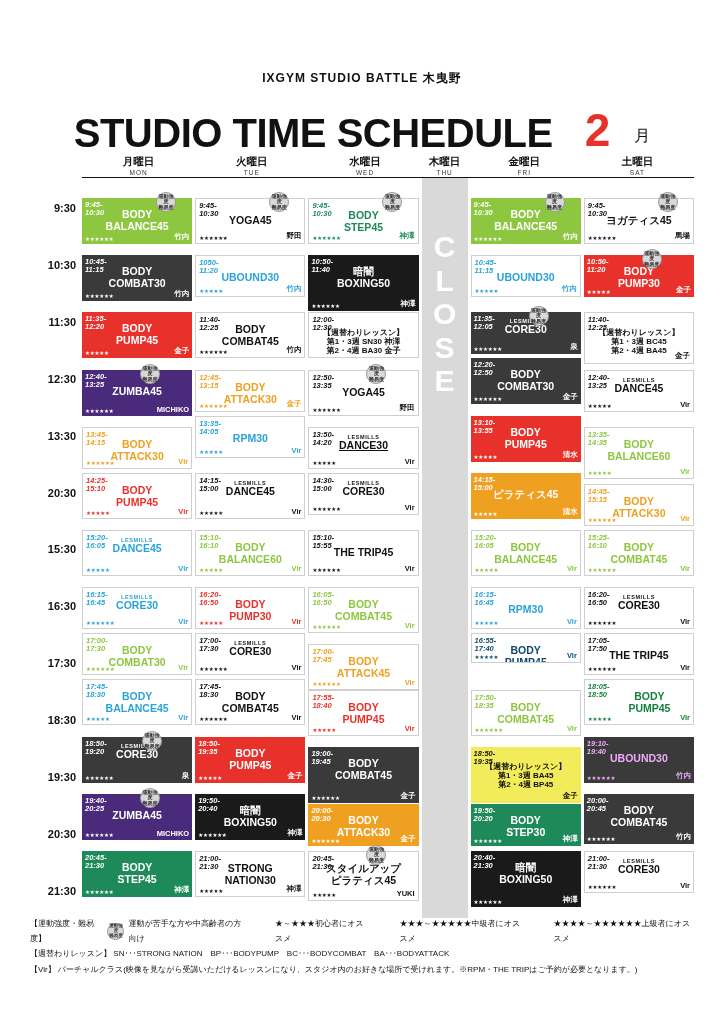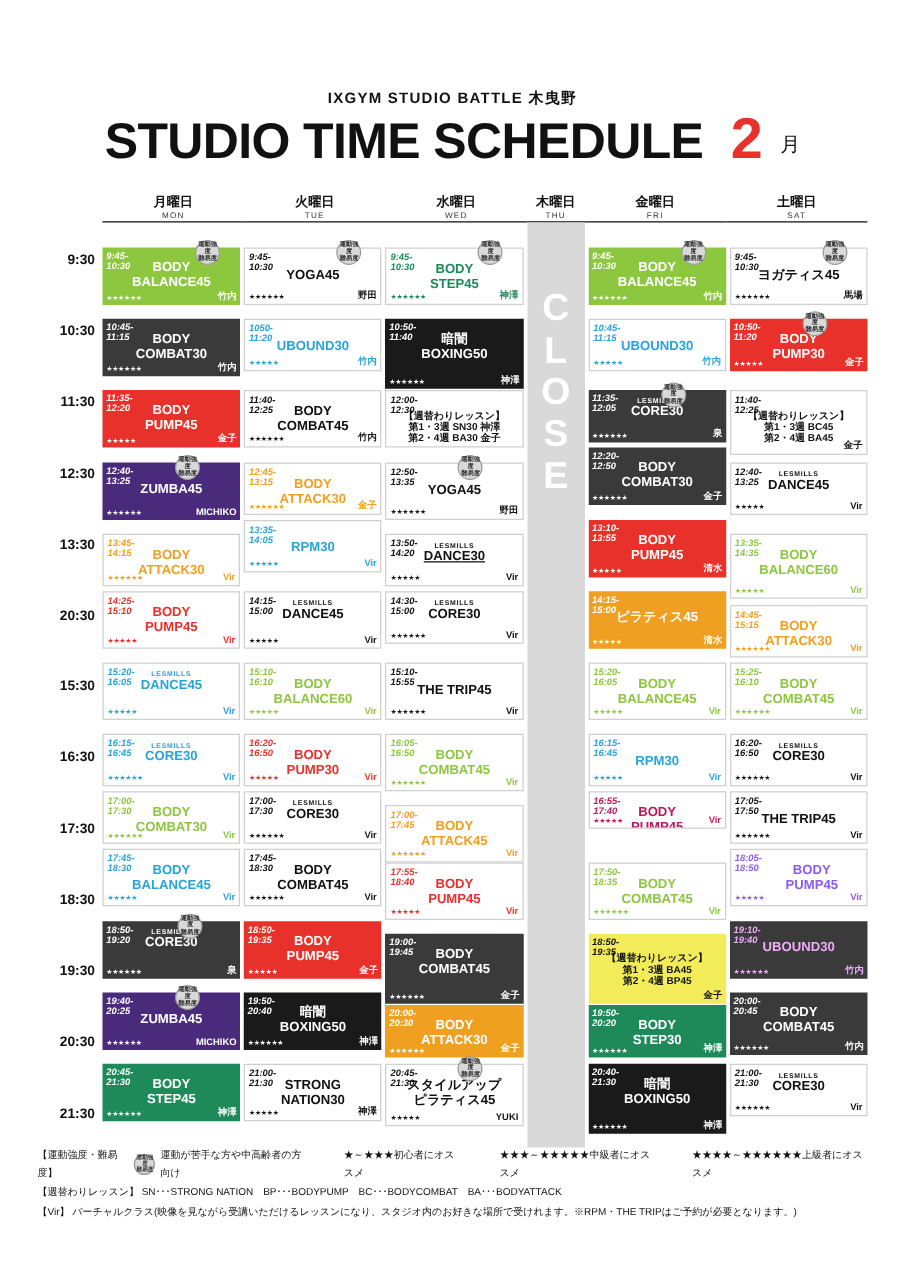--- a/index.html
+++ b/index.html
@@ -14,21 +14,21 @@
   }
   .page { position:relative; width:724px; height:1024px; padding:0; }
 
   
   .hdr { text-align:center; padding-top:70px; }
   .hdr-sub {
     font-size:12px; font-weight:bold; letter-spacing:1px;
   }
   .hdr-main-row {
     display:flex; align-items:flex-end; justify-content:center;
-    gap:10px; margin-top:0;
+    gap:20px; margin-top:20px;
   }
   .hdr-main {
     font-size:40px; font-weight:bold; letter-spacing:-0.5px;
     line-height:1;
   }
   .hdr-month {
     font-size:46px; font-weight:bold; color:#e8312a; line-height:1;
     margin-left:12px;
   }
   .hdr-month-k { font-size:16px; margin-left:4px; position:relative; top:-6px;}
@@ -588,21 +588,21 @@
               </div>
             </div>
             <div class="cls" style="top: 409px; height: 42px; background: rgb(255, 255, 255); color: rgb(42, 163, 216); border: 1px solid rgb(207, 207, 207);">
               <div class="time">16:15-<br>16:45</div>
               <div class="title" style="margin-top: 14px;">RPM30</div>
               <div class="foot">
                 <span class="stars">★★★★★</span>
                 <span class="inst">Vir</span>
               </div>
             </div>
-            <div class="cls" style="top: 455px; height: 30px; background: rgb(255, 255, 255); color: #be185d; border: 1px solid rgb(207, 207, 207);">
+            <div class="cls" style="top: 455px; height: 30px; background: rgb(255, 255, 255); color: #0c4a6e; border: 1px solid rgb(207, 207, 207);">
               <div class="time">16:55-<br>17:40</div>
               <div class="title" style="margin-top: 9px;">BODY<br>PUMP45</div>
               <div class="foot">
                 <span class="stars">★★★★★</span>
                 <span class="inst">Vir</span>
               </div>
             </div>
             <div class="cls" style="top: 512px; height: 46px; background: rgb(255, 255, 255); color: rgb(141, 198, 63); border: 1px solid rgb(207, 207, 207);">
               <div class="time">17:50-<br>18:35</div>
               <div class="title" style="margin-top: 9px;">BODY<br>COMBAT45</div>
@@ -704,21 +704,21 @@
               </div>
             </div>
             <div class="cls" style="top: 455px; height: 42px; background: rgb(255, 255, 255); color: rgb(17, 17, 17); border: 1px solid rgb(207, 207, 207);">
               <div class="time">17:05-<br>17:50</div>
               <div class="title" style="margin-top: 14px;">THE TRIP45</div>
               <div class="foot">
                 <span class="stars">★★★★★★</span>
                 <span class="inst">Vir</span>
               </div>
             </div>
-            <div class="cls" style="top: 501px; height: 46px; background: rgb(255, 255, 255); color: #8b5cf6; border: 1px solid rgb(207, 207, 207); padding-left: 24px;">
+            <div class="cls" style="top: 501px; height: 46px; background: rgb(255, 255, 255); color: #15803d; border: 1px solid rgb(207, 207, 207); padding-left: 24px;">
               <div class="time">18:05-<br>18:50</div>
               <div class="title" style="margin-top: 9px;">BODY<br>PUMP45</div>
               <div class="foot">
                 <span class="stars">★★★★★</span>
                 <span class="inst">Vir</span>
               </div>
             </div>
             <div class="cls" style="top: 559px; height: 46px; background: rgb(58, 58, 58); color: #f0abfc;">
               <div class="time">19:10-<br>19:40</div>
               <div class="title" style="margin-top: 14px;">UBOUND30</div>

